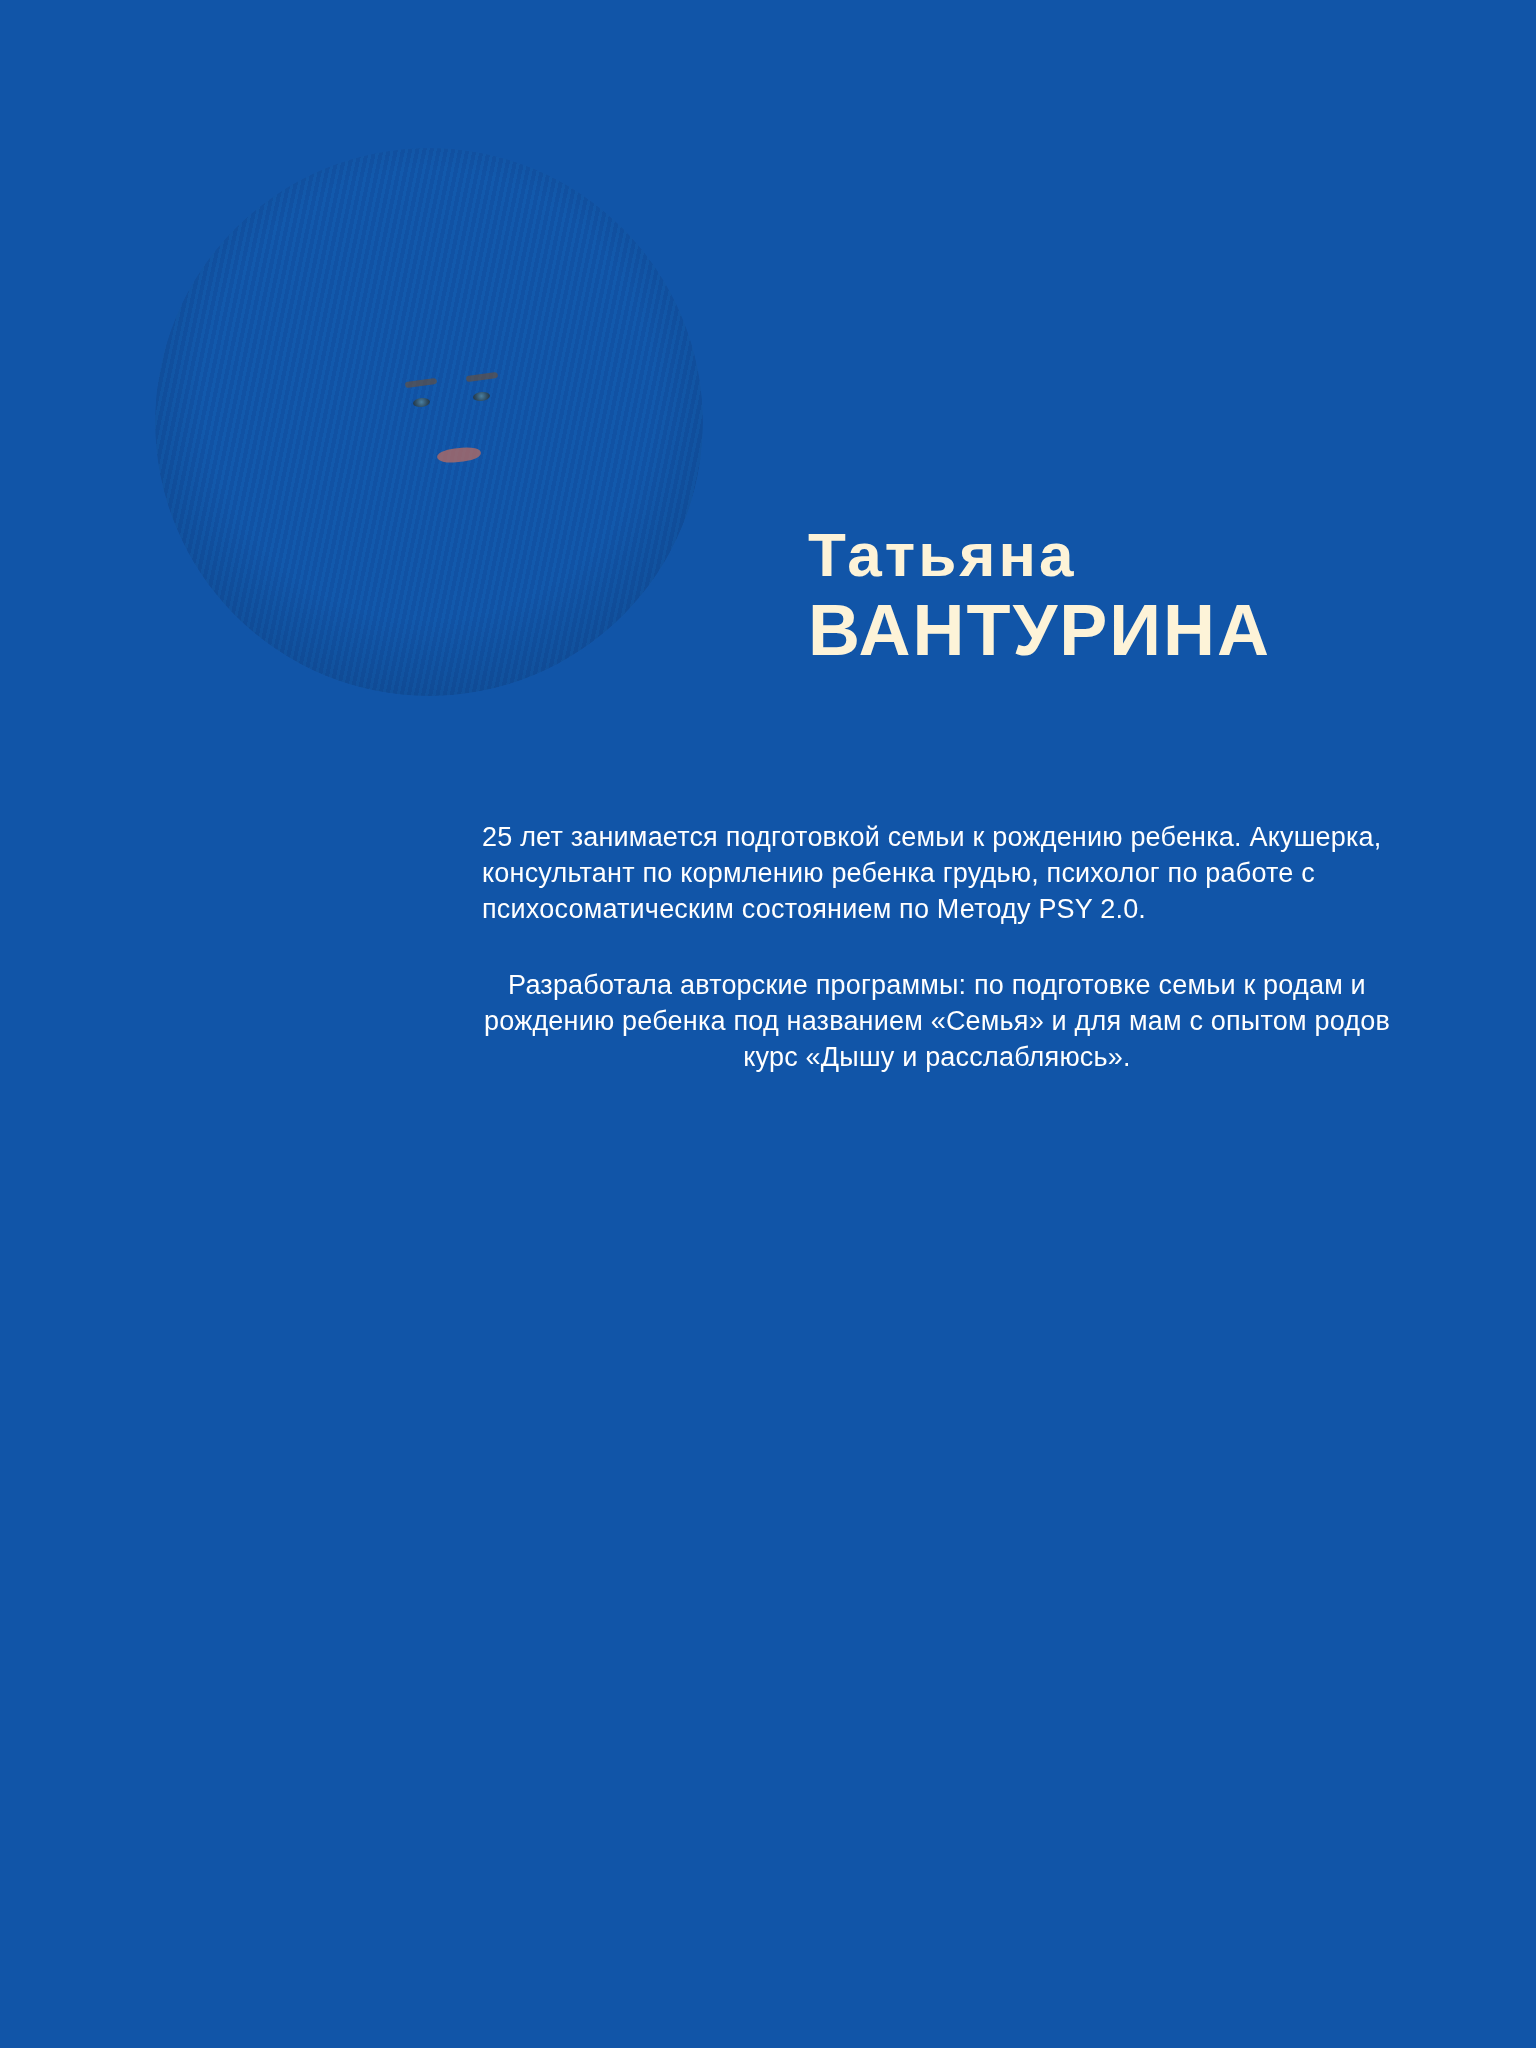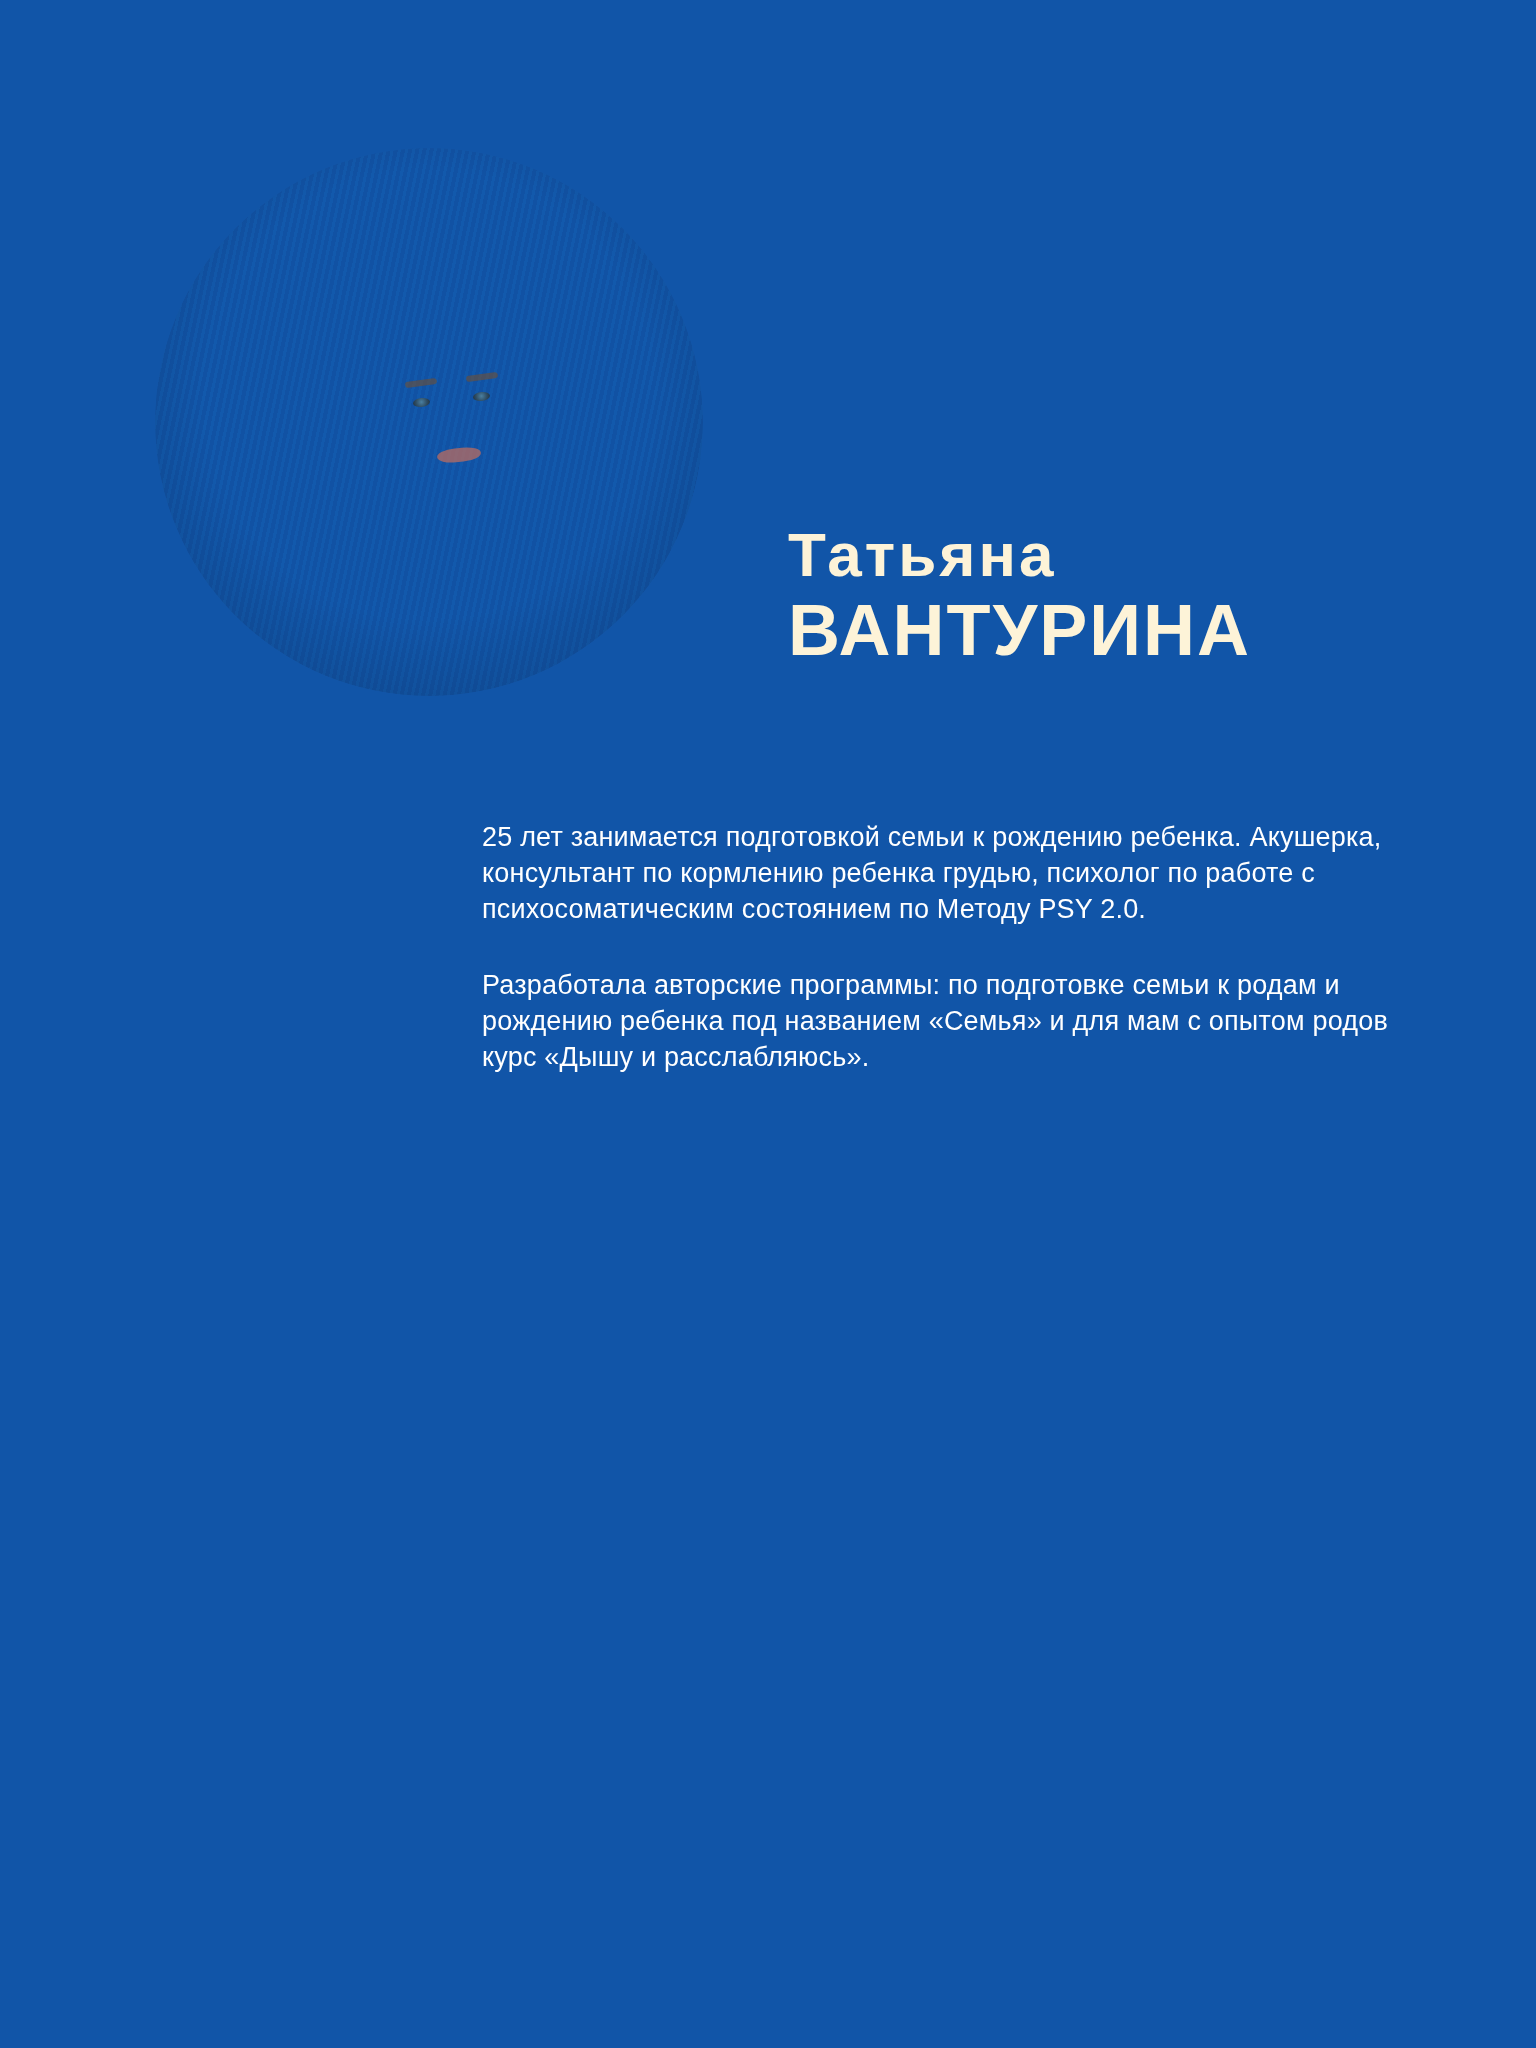--- a/index.html
+++ b/index.html
@@ -90,21 +90,21 @@
   .portrait .vignette {
     position: absolute;
     inset: 0;
     border-radius: 50%;
     background: radial-gradient(circle at 50% 45%, rgba(0,0,0,0) 55%, rgba(0,0,0,0.22) 100%);
   }
 
   
   .name-block {
     position: absolute;
-    left: 788px;
+    left: 808px;
     top: 524px;
     width: 620px;
   }
   .name-first {
     color: #fdf3d8;
     font-size: 62px;
     line-height: 1.0;
     font-weight: 700;
     letter-spacing: 3px;
     margin: 0 0 8px 0;
@@ -126,21 +126,21 @@
     width: 910px;
   }
   .bio p {
     margin: 0 0 40px 0;
     color: #ffffff;
     font-size: 27px;
     line-height: 1.33;
     font-weight: 400;
     letter-spacing: .2px;
   }
-  .bio p:last-child { margin-bottom: 12px; }
+  .bio p:last-child { margin-bottom: 12px; text-align: center; }
 </style>
 </head>
 <body>
 
 <div class="page">
 
   <div class="portrait-wrap">
     <div class="portrait">
       <div class="hair-strands"></div>
       <div class="brow-l"></div>

